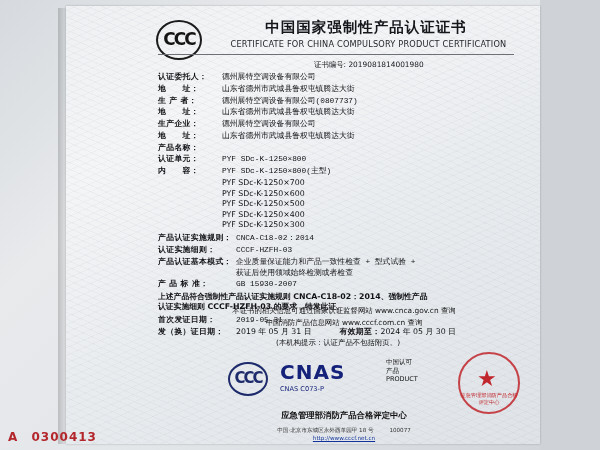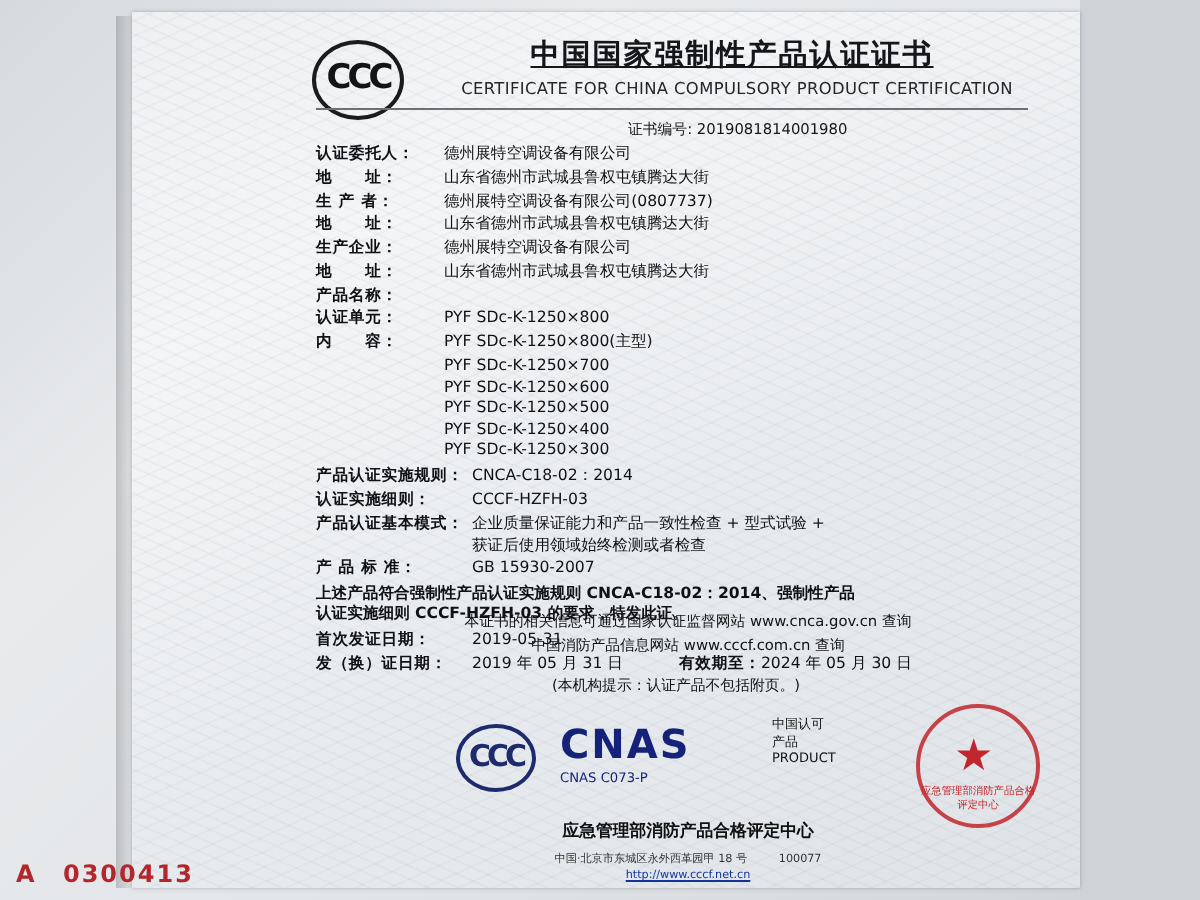--- a/index.html
+++ b/index.html
@@ -34,21 +34,21 @@
     border:2.5px solid #1b1b1b;border-radius:50%;
     box-sizing:border-box;
   }
   .ccc-logo .txt{
     position:absolute;left:0;top:9px;width:46px;text-align:center;
     font-family:"DejaVu Sans","Liberation Sans",sans-serif;
     font-size:17px;font-weight:bold;letter-spacing:-2px;color:#141414;
   }
   .title-cn{
     position:absolute;left:150px;top:12px;width:300px;text-align:center;
-    font-size:14.5px;font-weight:bold;color:#15161a;letter-spacing:1px;text-decoration:underline;
+    font-size:14.5px;font-weight:bold;color:#15161a;letter-spacing:1px;
   }
   .title-en{
     position:absolute;left:140px;top:33px;width:325px;text-align:center;
     font-size:8.2px;color:#25262a;letter-spacing:.2px;
   }
   .rule{
     position:absolute;left:92px;top:48px;width:356px;height:1px;background:#6d7176;
   }
   .certno{
     position:absolute;left:248px;top:54px;font-size:7.4px;color:#15161a;
@@ -57,21 +57,21 @@
   
   .body{
     position:absolute;left:92px;top:66px;width:370px;
     font-size:7.8px;color:#101114;line-height:10.6px;
   }
   .row{display:flex;align-items:center;margin-bottom:1.2px;}
   .k{
     font-weight:bold;white-space:pre;flex:0 0 auto;letter-spacing:.4px;
   }
   .k.w1{width:64px;}
-  .v{flex:1 1 auto;}
+  .v{flex:1 1 auto;font-family:Liberation Mono, monospace;}
   .indent{padding-left:64px;}
   .block{margin-top:2px;}
   
   .b{font-weight:bold;}
   .note{font-size:7.4px;}
   
   .lower{
     position:absolute;left:92px;top:299px;width:372px;text-align:center;
     font-size:7.4px;color:#111;line-height:12px;
   }

